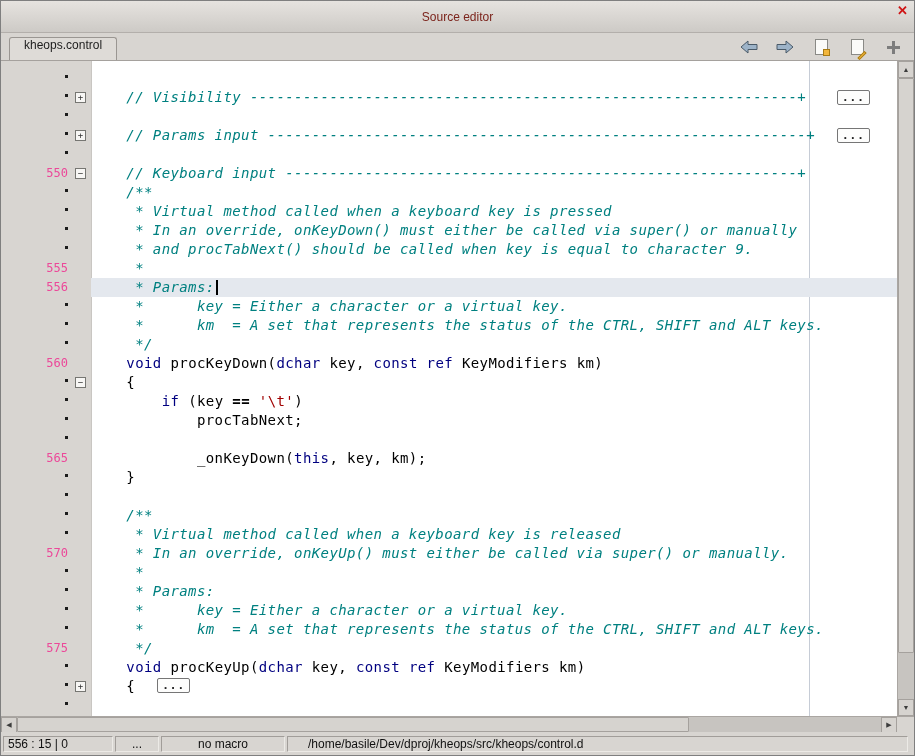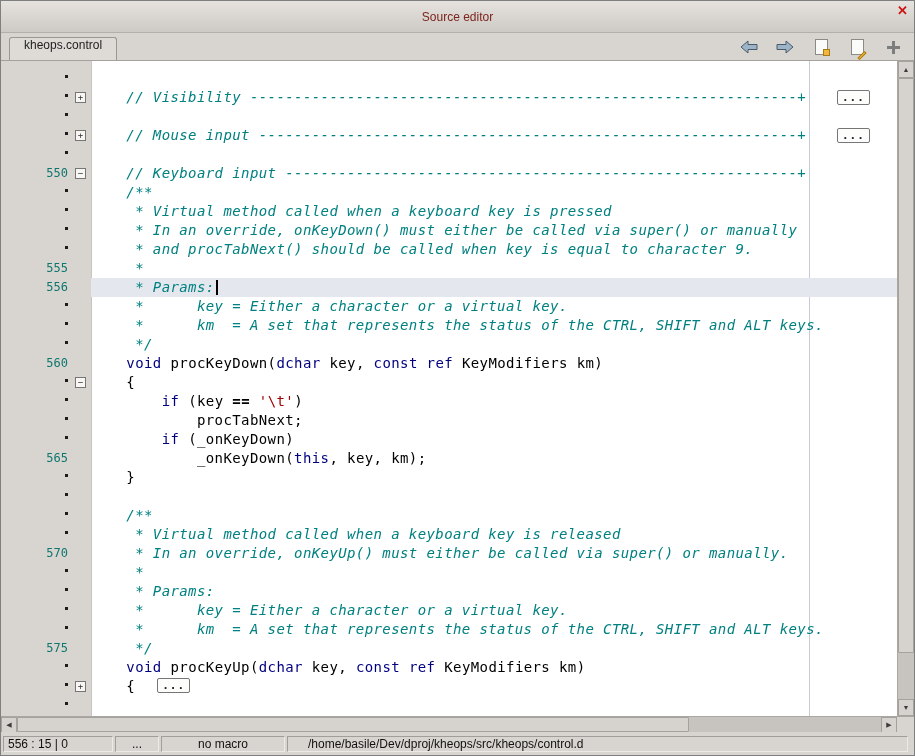--- a/index.html
+++ b/index.html
@@ -23,21 +23,21 @@
 
   
   .editorwrap{flex:1;display:flex;min-height:0}
   .editor{flex:1;position:relative;overflow:hidden;background:#ffffff}
   .editor::before{content:"";position:absolute;left:0;top:0;bottom:0;width:90px;
     background:#d8d5d1;border-right:1px solid #c9c6c2}
   .marginline{position:absolute;left:808px;top:0;bottom:0;width:1px;background:var(--margin_line,#c6ccd6);z-index:1}
   .lines{position:relative;z-index:2;padding-top:8px}
   .row{display:flex;height:19px;position:relative}
   .gut{flex:none;width:72px;text-align:right;padding-right:5px;
-    font-family:"DejaVu Sans Mono",monospace;font-size:12px;line-height:19px;color:#0f766e}
+    font-family:"DejaVu Sans Mono",monospace;font-size:12px;line-height:19px;color:#ec4899}
   .dot{display:inline-block;width:3px;height:3px;background:#1c1c1c;margin-bottom:4px}
   .fcol{flex:none;width:18px;position:relative}
   .fbox{position:absolute;left:2px;top:4px;width:11px;height:11px;border:1px solid #767672;background:#f7f6f4;
     font:9px/9px "DejaVu Sans Mono",monospace;color:#333;text-align:center;cursor:default}
   .code{flex:1;white-space:pre;font-family:"DejaVu Sans Mono",monospace;font-size:14px;line-height:19px;
     letter-spacing:0.4px;color:#000}
   .row.current .code{background:var(--current_line,#e4e8ee)}
   .tk-p{color:#000}
   .tk-k{color:var(--keyword,#000080);font-weight:normal}
   .tk-c{color:var(--comment,#008080);font-style:italic}
@@ -140,21 +140,21 @@
           <div class="row">
             <div class="gut"><span class="dot"></span></div>
             <div class="fcol"></div>
             <div class="code"></div>
           </div>
           <div class="row">
             <div class="gut"><span class="dot"></span></div>
             <div class="fcol">
               <span class="fbox">+</span>
             </div>
-            <div class="code"><span class="tk-c">    // Mouse input -------------------------------------------------------------+</span></div>
+            <div class="code"><span class="tk-c">    // Params input -------------------------------------------------------------+</span></div>
             <span class="fell re">...</span>
           </div>
           <div class="row">
             <div class="gut"><span class="dot"></span></div>
             <div class="fcol"></div>
             <div class="code"></div>
           </div>
           <div class="row">
             <div class="gut">550</div>
             <div class="fcol">
@@ -225,21 +225,20 @@
             <div class="code"><span class="tk-p">        </span><span class="tk-k">if</span><span class="tk-p"> (key </span><span class="tk-o">==</span><span class="tk-p"> </span><span class="tk-s">'\t'</span><span class="tk-p">)</span></div>
           </div>
           <div class="row">
             <div class="gut"><span class="dot"></span></div>
             <div class="fcol"></div>
             <div class="code"><span class="tk-p">            procTabNext;</span></div>
           </div>
           <div class="row">
             <div class="gut"><span class="dot"></span></div>
             <div class="fcol"></div>
-            <div class="code"><span class="tk-p">        </span><span class="tk-k">if</span><span class="tk-p"> (_onKeyDown)</span></div>
           </div>
           <div class="row">
             <div class="gut">565</div>
             <div class="fcol"></div>
             <div class="code"><span class="tk-p">            _onKeyDown(</span><span class="tk-k">this</span><span class="tk-p">, key, km);</span></div>
           </div>
           <div class="row">
             <div class="gut"><span class="dot"></span></div>
             <div class="fcol"></div>
             <div class="code"><span class="tk-p">    }</span></div>

